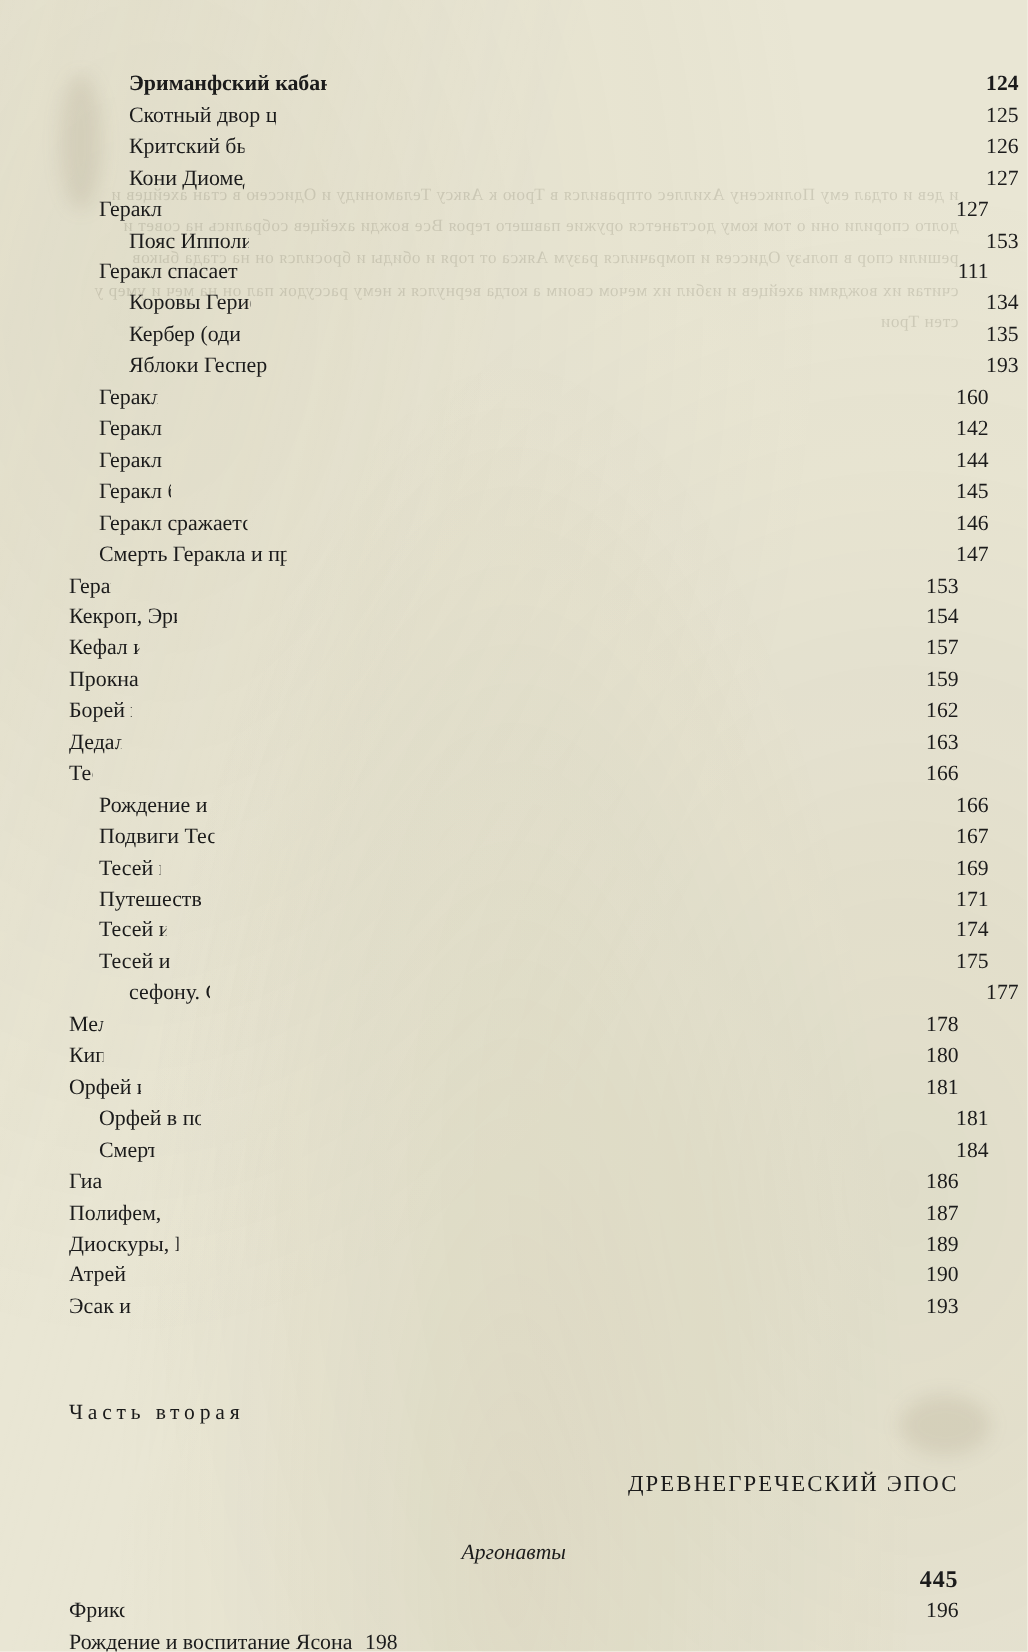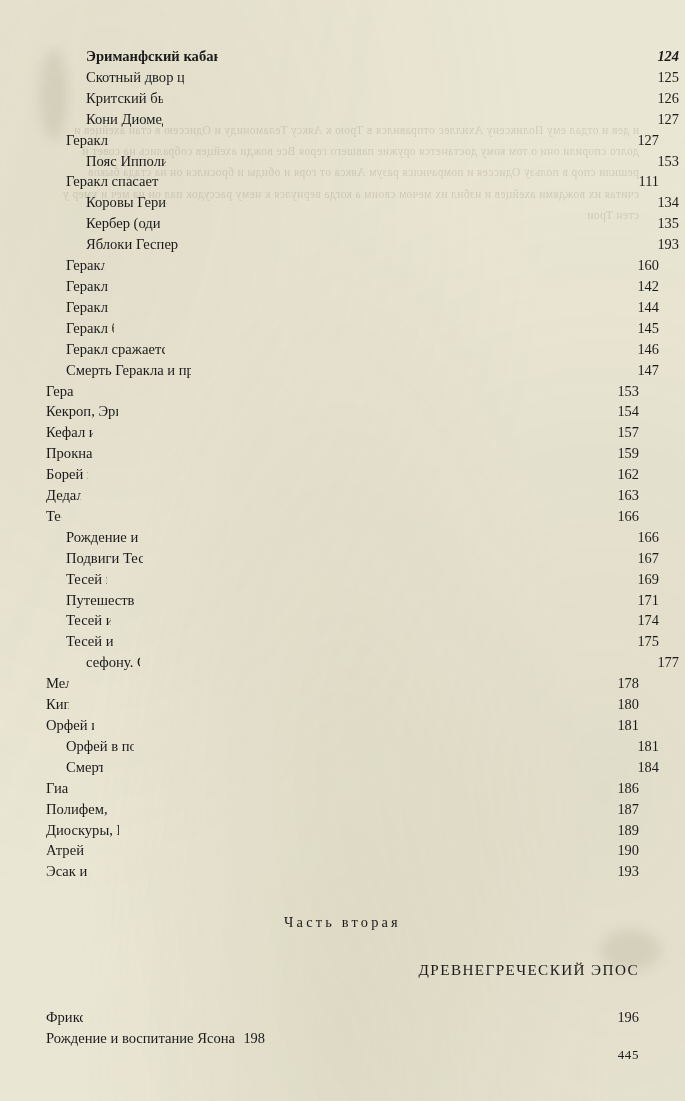--- a/index.html
+++ b/index.html
@@ -91,24 +91,23 @@
     font-size: 14.4px;
   }
   .lvl0 { padding-left: 0; }
   .lvl1 { padding-left: 20px; }
   .lvl2 { padding-left: 40px; }
   .cont {
     padding-left: 40px;
   }
   .cont .label { flex: 0 1 auto; }
   .part-title {
-    text-align: center;
     font-size: 14.4px;
     letter-spacing: 3.2px;
-    margin-top: 32px;
+    margin-top: 52px;
     margin-bottom: 30px;
     position: relative;
     z-index: 2;
   }
   .epos-title {
     text-align: right;
     font-size: 15.2px;
     letter-spacing: 1.4px;
     margin-bottom: 28px;
     position: relative;
@@ -119,23 +118,24 @@
     font-style: italic;
     font-size: 14.4px;
     margin-bottom: 20px;
     position: relative;
     z-index: 2;
   }
   .folio {
     position: absolute;
     right: 46px;
     bottom: 38px;
-    font-size: 13px;
+    font-size: 16px;
     letter-spacing: .6px;
     z-index: 2;
+    font-weight: bold;
   }
   .smudge {
     position: absolute;
     pointer-events: none;
     border-radius: 50%;
     background: rgba(120,112,80,.13);
     filter: blur(6px);
   }
 </style>
 </head>
@@ -144,21 +144,21 @@
 <div class="page">
   <div class="paper-noise"></div>
   <div class="smudge" style="left:40px; top:50px; width:28px; height:90px;"></div>
   <div class="smudge" style="left:600px; top:930px; width:60px; height:40px;"></div>
   <div class="bleed">и дев и отдал ему Поликсену Ахиллес отправился в Трою к Аяксу Теламониду и Одиссею в стан ахейцев и долго спорили они о том кому достанется оружие павшего героя Все вожди ахейцев собрались на совет и решили спор в пользу Одиссея и помрачился разум Аякса от горя и обиды и бросился он на стада быков считая их вождями ахейцев и избил их мечом своим а когда вернулся к нему рассудок пал он на меч и умер у стен Трои</div>
 
   <div class="toc" id="toc-top">
       <div class="entry lvl2">
         <span class="label" style="font-weight: 700;">Эриманфский кабан и битва с кентаврами (пятый подвиг)</span>
         <span class="leader"></span>
-        <span class="page-no" style="font-weight: 700; font-style: italic;">124</span>
+        <span class="page-no" style="font-weight: 700;">124</span>
       </div>
       <div class="entry lvl2">
         <span class="label">Скотный двор царя Авгия (шестой подвиг)</span>
         <span class="leader"></span>
         <span class="page-no">125</span>
       </div>
       <div class="entry lvl2">
         <span class="label">Критский бык (седьмой подвиг)</span>
         <span class="leader"></span>
         <span class="page-no">126</span>
@@ -345,20 +345,21 @@
       </div>
       <div class="entry lvl0">
         <span class="label">Эсак и Гесперия</span>
         <span class="leader"></span>
         <span class="page-no">193</span>
       </div>
     </div>
 
   <div class="part-title">Часть  вторая</div>
   <div class="epos-title">ДРЕВНЕГРЕЧЕСКИЙ ЭПОС</div>
+  <div class="sub-title">Аргонавты</div>
 
   <div class="toc" id="toc-bottom">
       <div class="entry lvl0">
         <span class="label">Фрикс и Гелла</span>
         <span class="leader"></span>
         <span class="page-no">196</span>
       </div>
       <div class="entry lvl0">
         <span class="label">Рождение  и воспитание Ясона</span>
         <span class="page-no">198</span>

